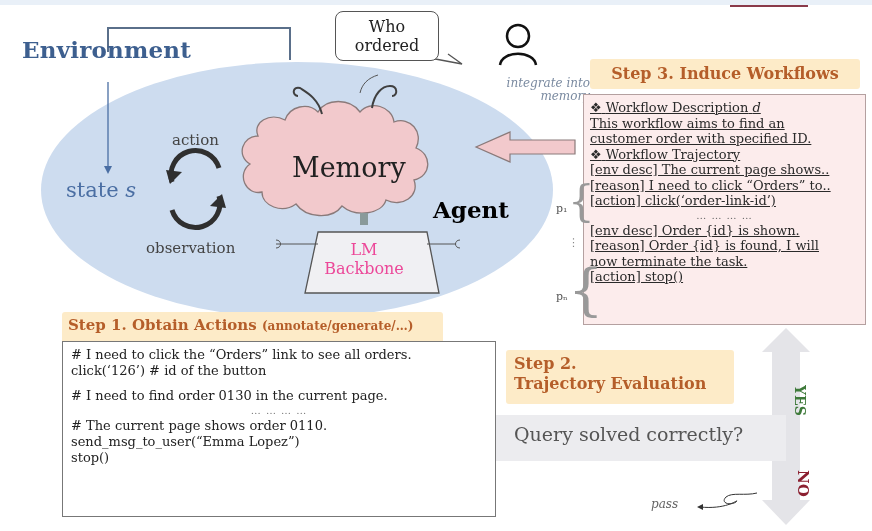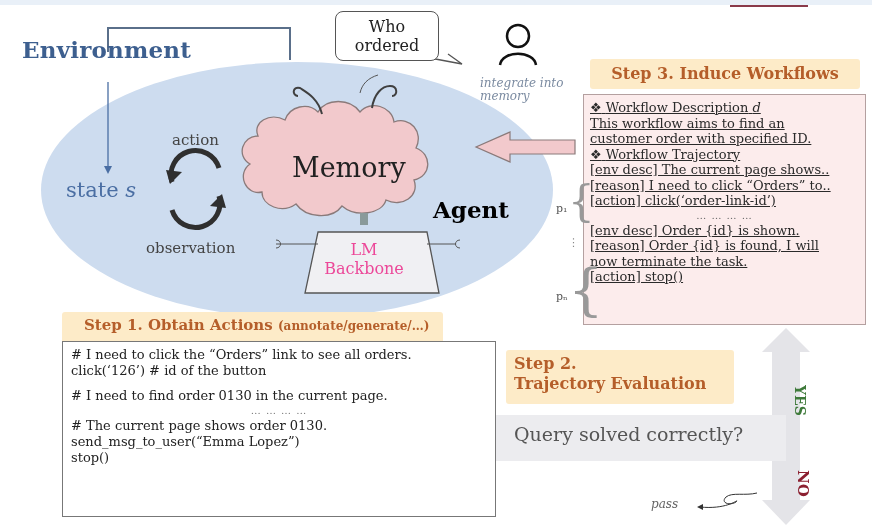--- a/index.html
+++ b/index.html
@@ -22,39 +22,39 @@
   .memory-label { left: 292px; top: 152px; font-size: 27px; color: #222; }
   .agent-label { left: 433px; top: 196px; font-size: 23px; font-weight: bold; color: #000000; }
   .lm-label { left: 322px; top: 240px; width: 84px; text-align: center; font-size: 16px; line-height: 19px; color: #ec4899; }
 
   .bubble {
     left: 335px; top: 11px; width: 104px; height: 50px; box-sizing: border-box;
     border: 1.5px solid #555; border-radius: 8px; background: #fff;
     text-align: center; font-size: 16px; line-height: 19px; padding-top: 5px; color: #222;
   }
   .integrate-label {
-    left: 480px; top: 77px; width: 110px; text-align: left; font-size: 12px;
+    left: 480px; top: 77px; width: 110px; text-align: right; font-size: 12px;
     line-height: 13px; font-style: italic; color: #7a8aa0;
   }
 
   .step-hdr {
     background: #fdebc8; color: #b55e2a; font-weight: bold; border-radius: 3px;
   }
   .step3-hdr { left: 590px; top: 59px; width: 270px; height: 30px; font-size: 16px; line-height: 30px; text-align: center; }
   .wf-box {
     left: 583px; top: 94px; width: 283px; height: 231px; box-sizing: border-box;
     border: 1.5px solid #b4a0a0; background: #fcecec; padding: 5px 6px;
     font-size: 13px; line-height: 15.5px; color: #2a2a2a;
   }
   .wf-box .row { white-space: nowrap; text-decoration: underline; }
   .wf-box .dots { text-align: center; color: #666; letter-spacing: 1px; font-size: 10px; line-height: 14px; }
   .p-label { font-size: 11px; color: #555; }
   .brace { font-size: 42px; color: #999; line-height: 42px; font-family: "DejaVu Serif", serif; }
 
-  .step1-hdr { left: 62px; top: 312px; width: 381px; height: 42px; font-size: 15px; line-height: 26px; padding-left: 22px; box-sizing: border-box; }
+  .step1-hdr { left: 62px; top: 312px; width: 381px; height: 42px; font-size: 15px; line-height: 26px; padding-left: 6px; box-sizing: border-box; }
   .step1-hdr .sub { font-size: 12px; }
   .code-box {
     left: 62px; top: 341px; width: 434px; height: 176px; box-sizing: border-box;
     border: 1.5px solid #777; background: #fff; padding: 5px 8px;
     font-size: 13px; line-height: 16px; color: #222;
   }
   .code-box .gap { height: 9px; }
   .code-box .dots { text-align: center; font-size: 10px; color: #777; letter-spacing: 1px; line-height: 14px; }
 
   .step2-hdr {
@@ -166,21 +166,21 @@
 <div class="abs p-label" style="left:556px; top:290px;">pₙ</div>
 <div class="abs brace" style="left:568px; top:262px; font-size:56px; line-height:56px;">{</div>
 
 <div class="abs step-hdr step1-hdr"><span>Step 1. Obtain Actions</span> <span class="sub">(annotate/generate/…)</span></div>
 <div class="abs code-box">
   <div># I need to click the “Orders” link to see all orders.</div>
   <div>click(‘126’) # id of the button</div>
   <div class="gap"></div>
   <div># I need to find order 0130 in the current page.</div>
   <div class="dots">… … … …</div>
-  <div># The current page shows order 0130.</div>
+  <div># The current page shows order 0110.</div>
   <div>send_msg_to_user(“Emma Lopez”)</div>
   <div>stop()</div>
 </div>
 
 <div class="abs query-bar"></div>
 <div class="abs step-hdr step2-hdr">
   <div>Step 2.</div>
   <div>Trajectory Evaluation</div>
 </div>
 <div class="abs query-text">Query solved correctly?</div>

